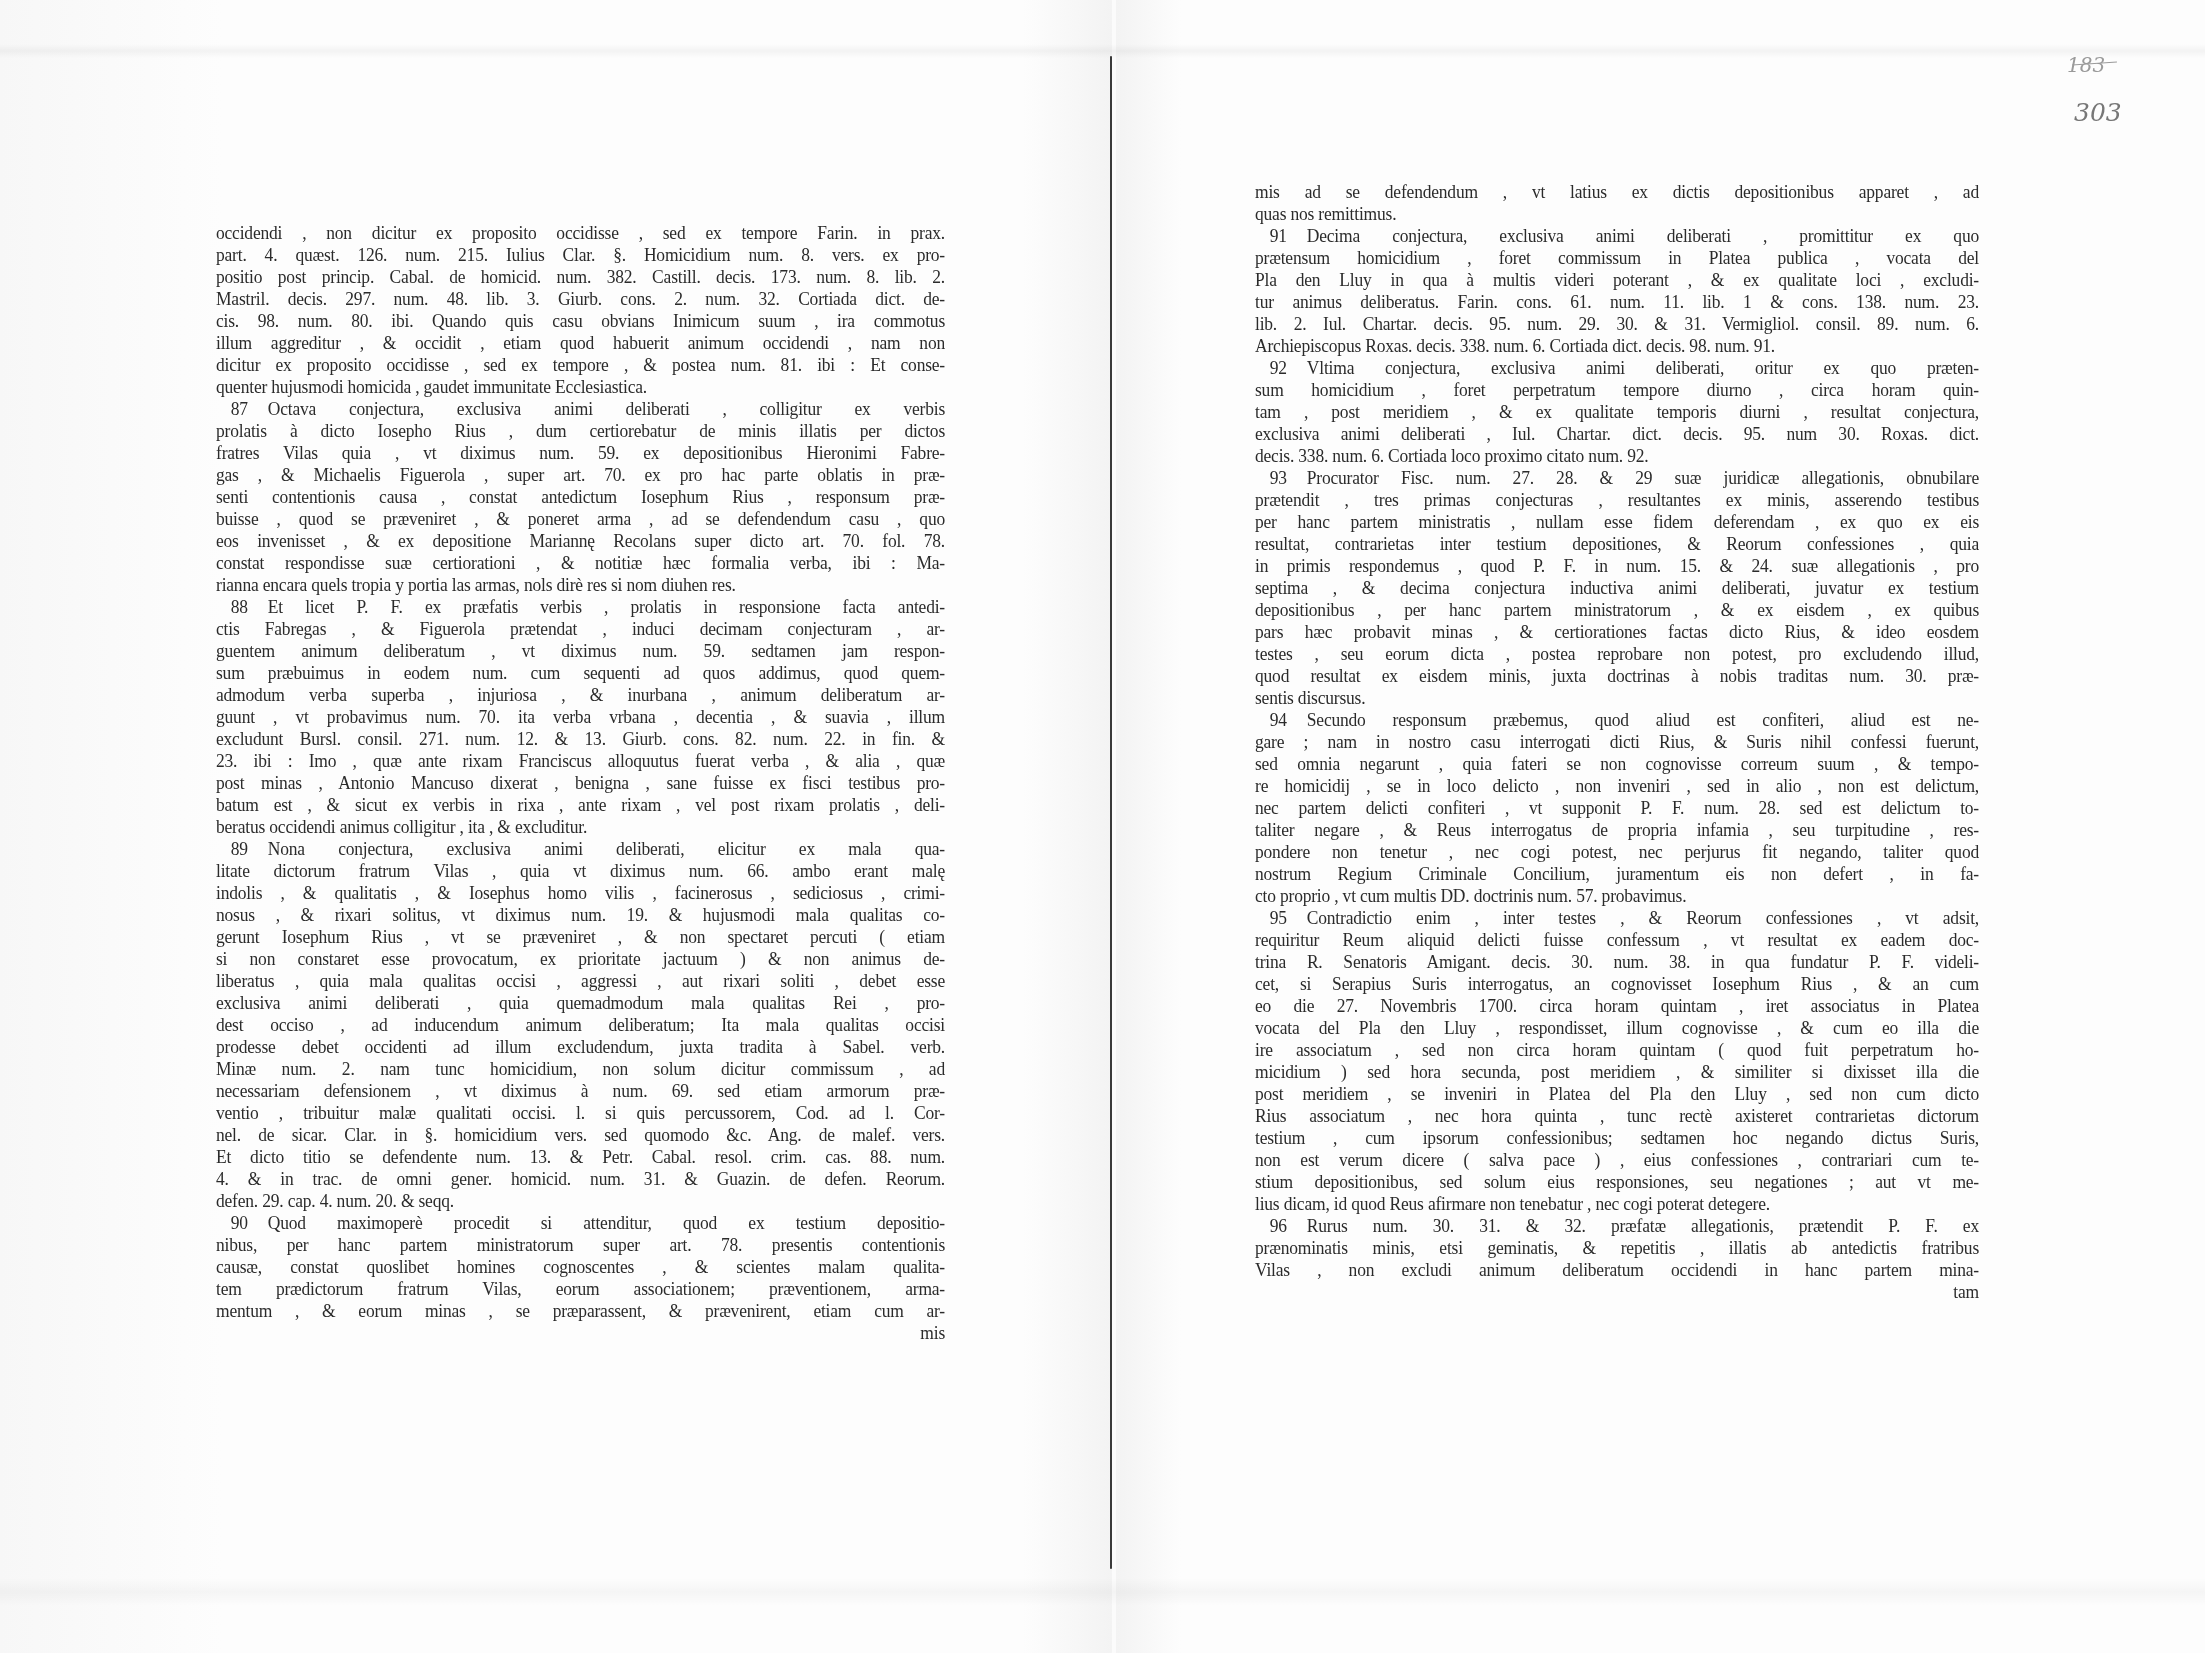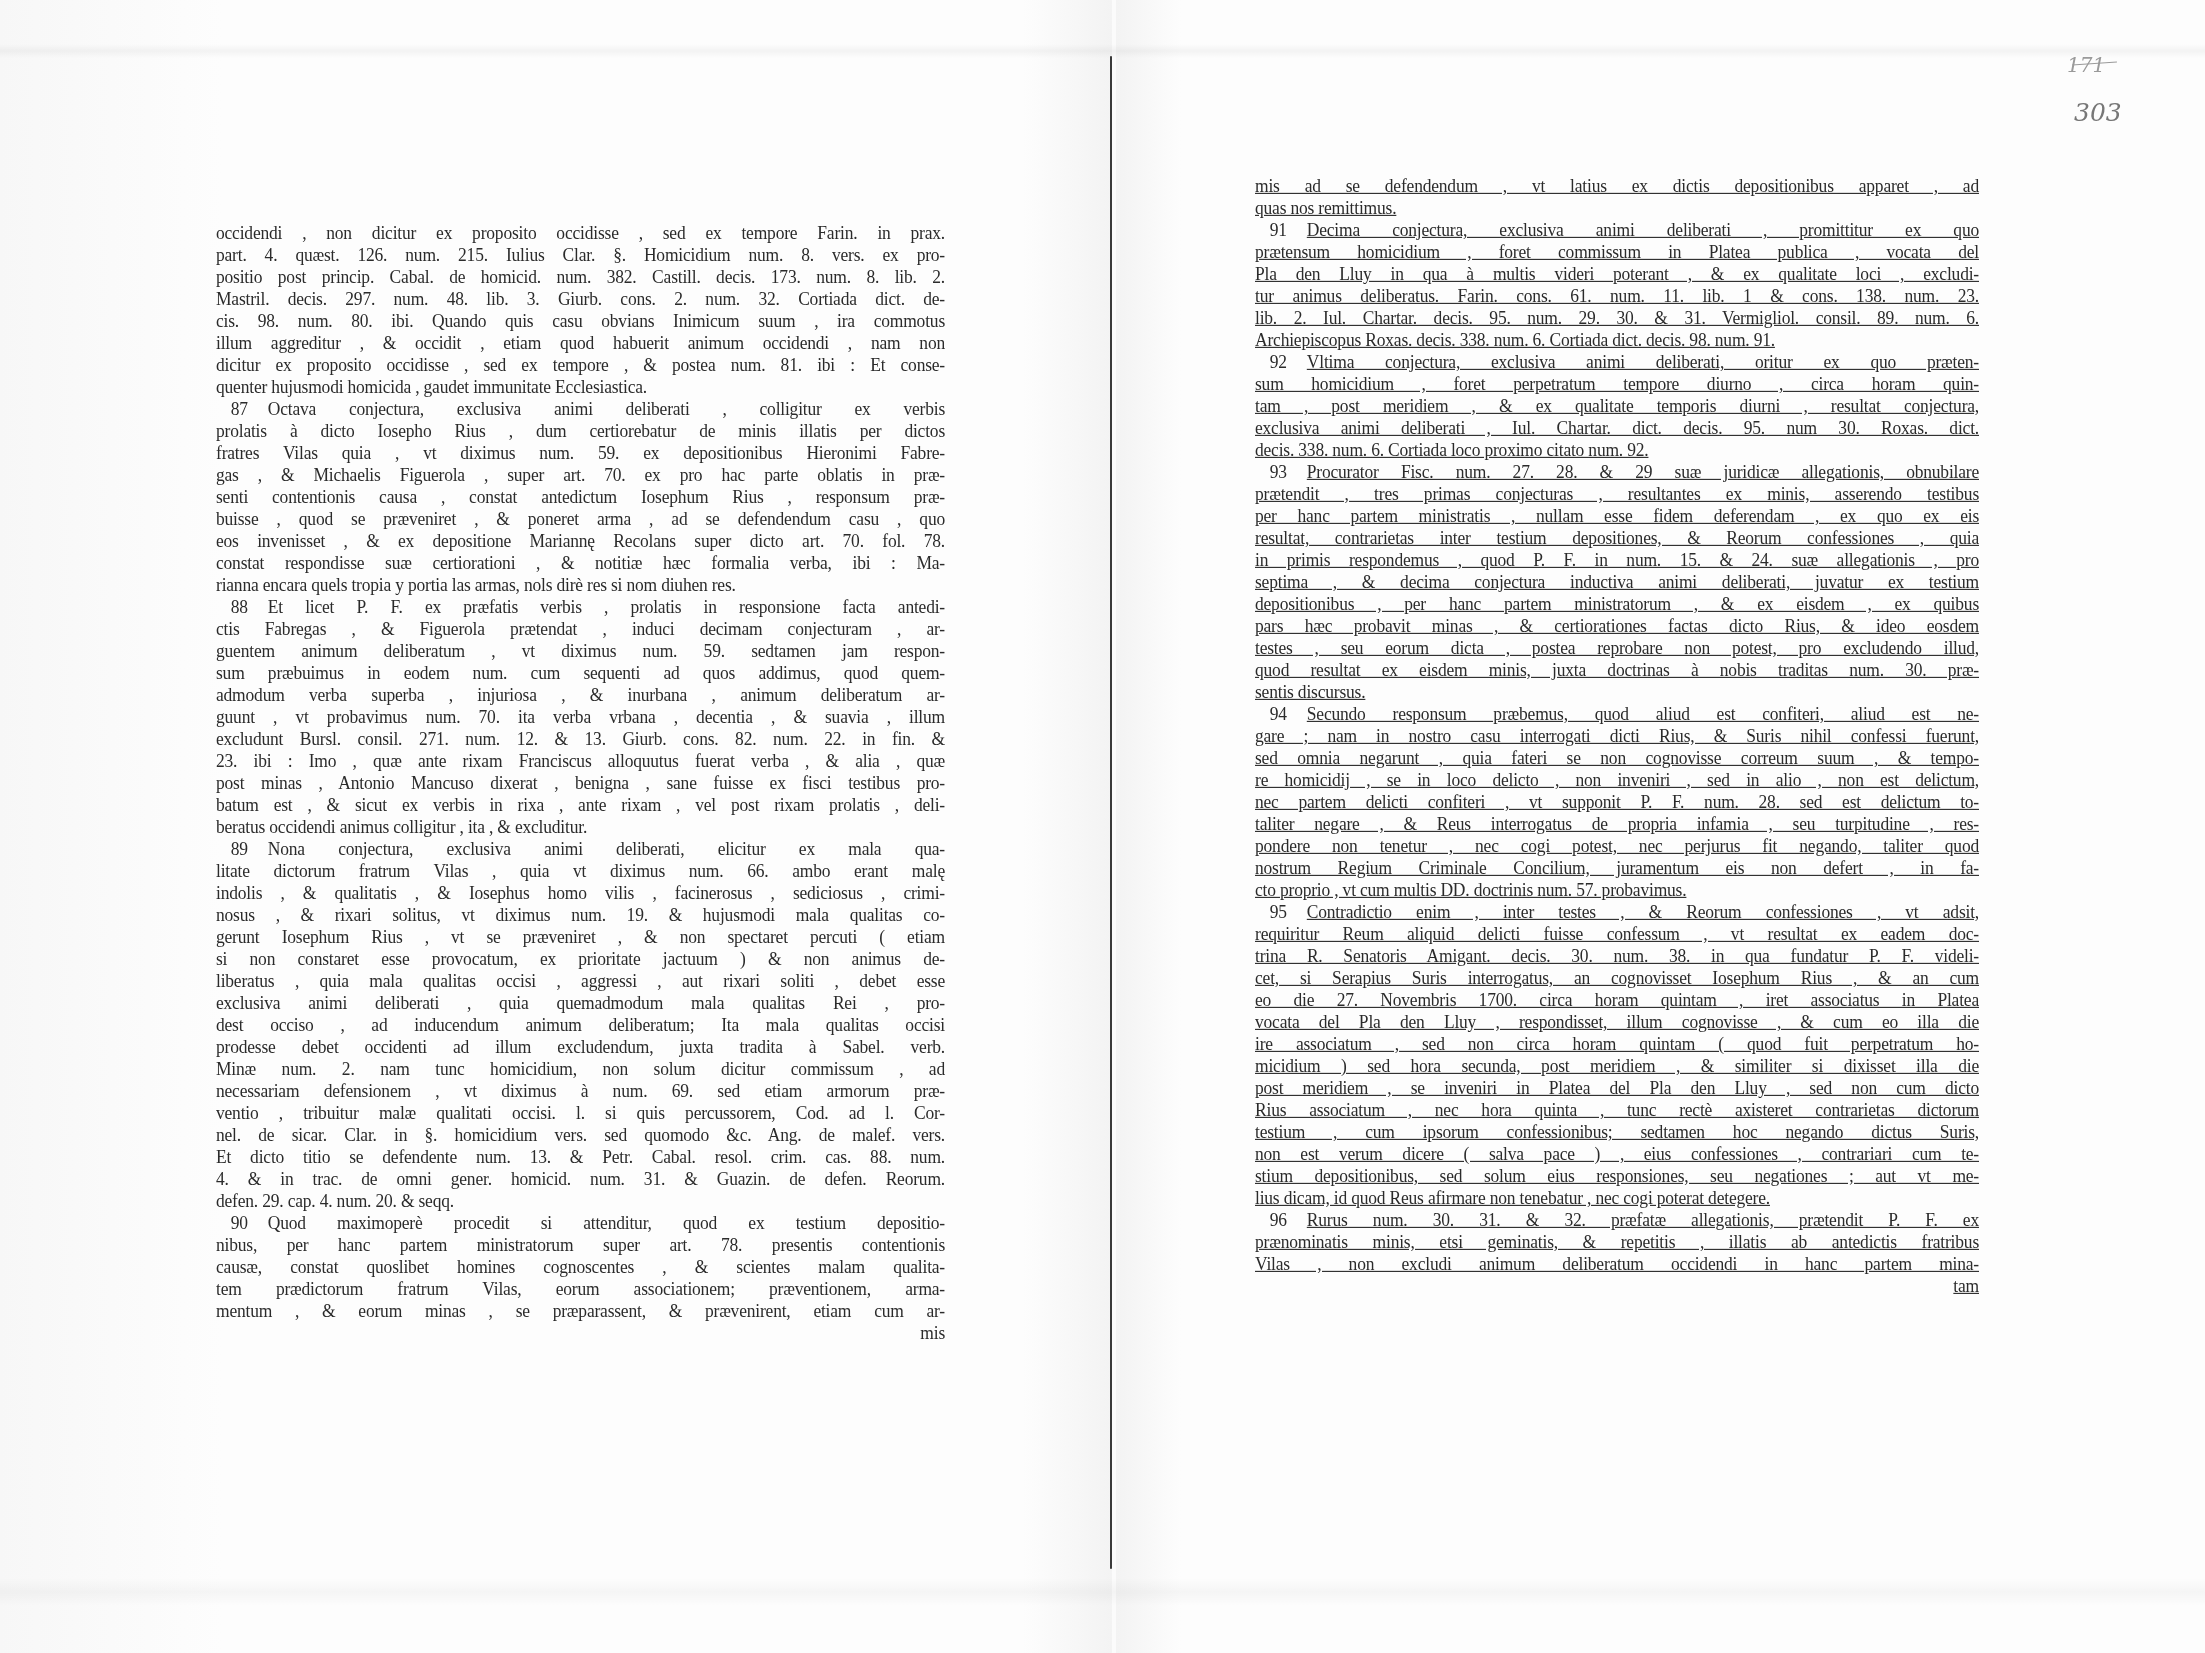--- a/index.html
+++ b/index.html
@@ -9,21 +9,21 @@
   }
   .page { position:absolute; top:0; height:1653px; }
   .page-left { left:0; width:1112px; background:linear-gradient(90deg,#f7f7f7 0%,#fdfdfd 20%,#fdfdfd 92%,#f3f3f3 100%); }
   .page-right { left:1116px; width:1089px; background:linear-gradient(90deg,#f3f3f3 0%,#fdfdfd 6%,#fdfdfd 100%); }
   .gutter { position:absolute; left:1110px; top:56px; width:2.3px; height:1513px; background:#3a3a3a; border-radius:0.9px; }
   .top-shadow { position:absolute; left:0; top:44px; width:2205px; height:14px; background:linear-gradient(180deg, rgba(0,0,0,0) 0%, rgba(0,0,0,0.04) 50%, rgba(0,0,0,0) 100%); }
   .bottom-shadow { position:absolute; left:0; top:1578px; width:2205px; height:28px; background:linear-gradient(180deg, rgba(0,0,0,0) 0%, rgba(0,0,0,0.03) 50%, rgba(0,0,0,0) 100%); }
 
   .column { position:absolute; }
   .col-left { left:216px; top:221px; width:729px; }
-  .col-right { left:1255px; top:174px; width:724px;text-decoration:underline; }
+  .col-right { left:1255px; top:180px; width:724px; }
 
   .line {
     height:22px; line-height:22px; font-size:17.5px; white-space:nowrap;
     text-align:justify; text-align-last:justify; letter-spacing:-0.2px;
     transform:scaleY(1.12); transform-origin:left center;
   }
   .line.last { text-align-last:left; }
   .line .num { display:inline-block; width:37px; text-align:left; }
   .line .indent { display:inline-block; width:14.8px; }
   .catch { text-align:right; text-align-last:right; }
@@ -34,21 +34,21 @@
 </style>
 </head>
 <body>
 
 <div class="page page-left"></div>
 <div class="page page-right"></div>
 <div class="top-shadow"></div>
 <div class="bottom-shadow"></div>
 <div class="gutter"></div>
 
-<div class="folio-old">171</div>
+<div class="folio-old">183</div>
 <div class="folio-new">303</div>
 
 <div class="column col-left" id="col-left">
     <div class="line">occidendi , non dicitur ex proposito occidisse , sed ex tempore Farin. in prax.</div>
     <div class="line">part. 4. quæst. 126. num. 215. Iulius Clar. §. Homicidium num. 8. vers. ex pro-</div>
     <div class="line">positio post princip. Cabal. de homicid. num. 382. Castill. decis. 173. num. 8. lib. 2.</div>
     <div class="line">Mastril. decis. 297. num. 48. lib. 3. Giurb. cons. 2. num. 32. Cortiada dict. de-</div>
     <div class="line">cis. 98. num. 80. ibi. Quando quis casu obvians Inimicum suum , ira commotus</div>
     <div class="line">illum aggreditur , &amp; occidit , etiam quod habuerit animum occidendi , nam non</div>
     <div class="line">dicitur ex proposito occidisse , sed ex tempore , &amp; postea num. 81. ibi : Et conse-</div>

